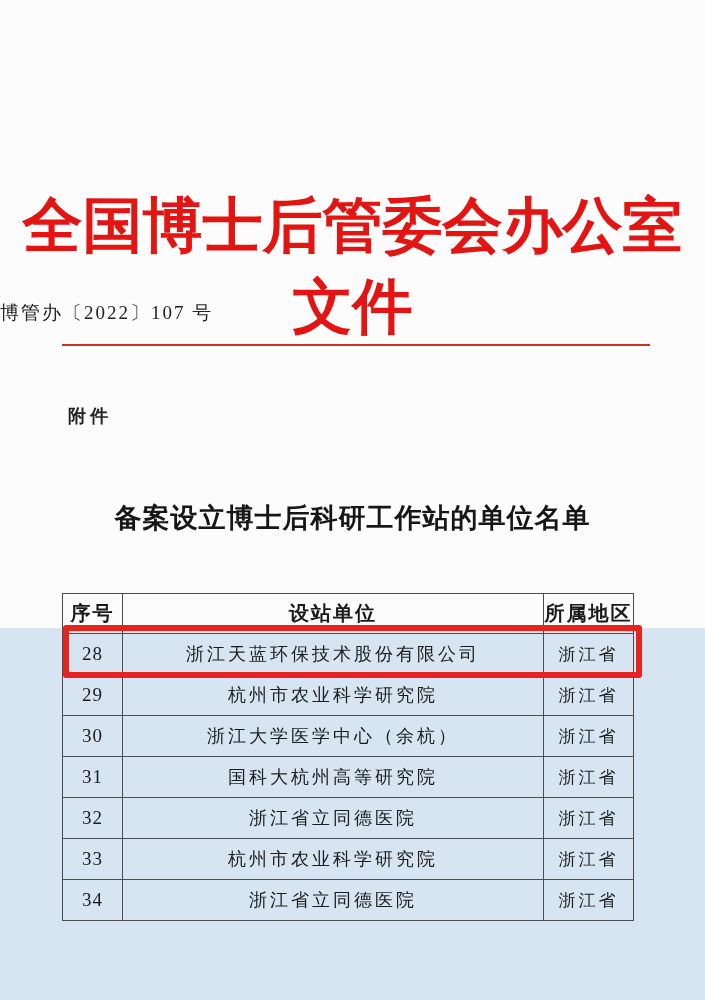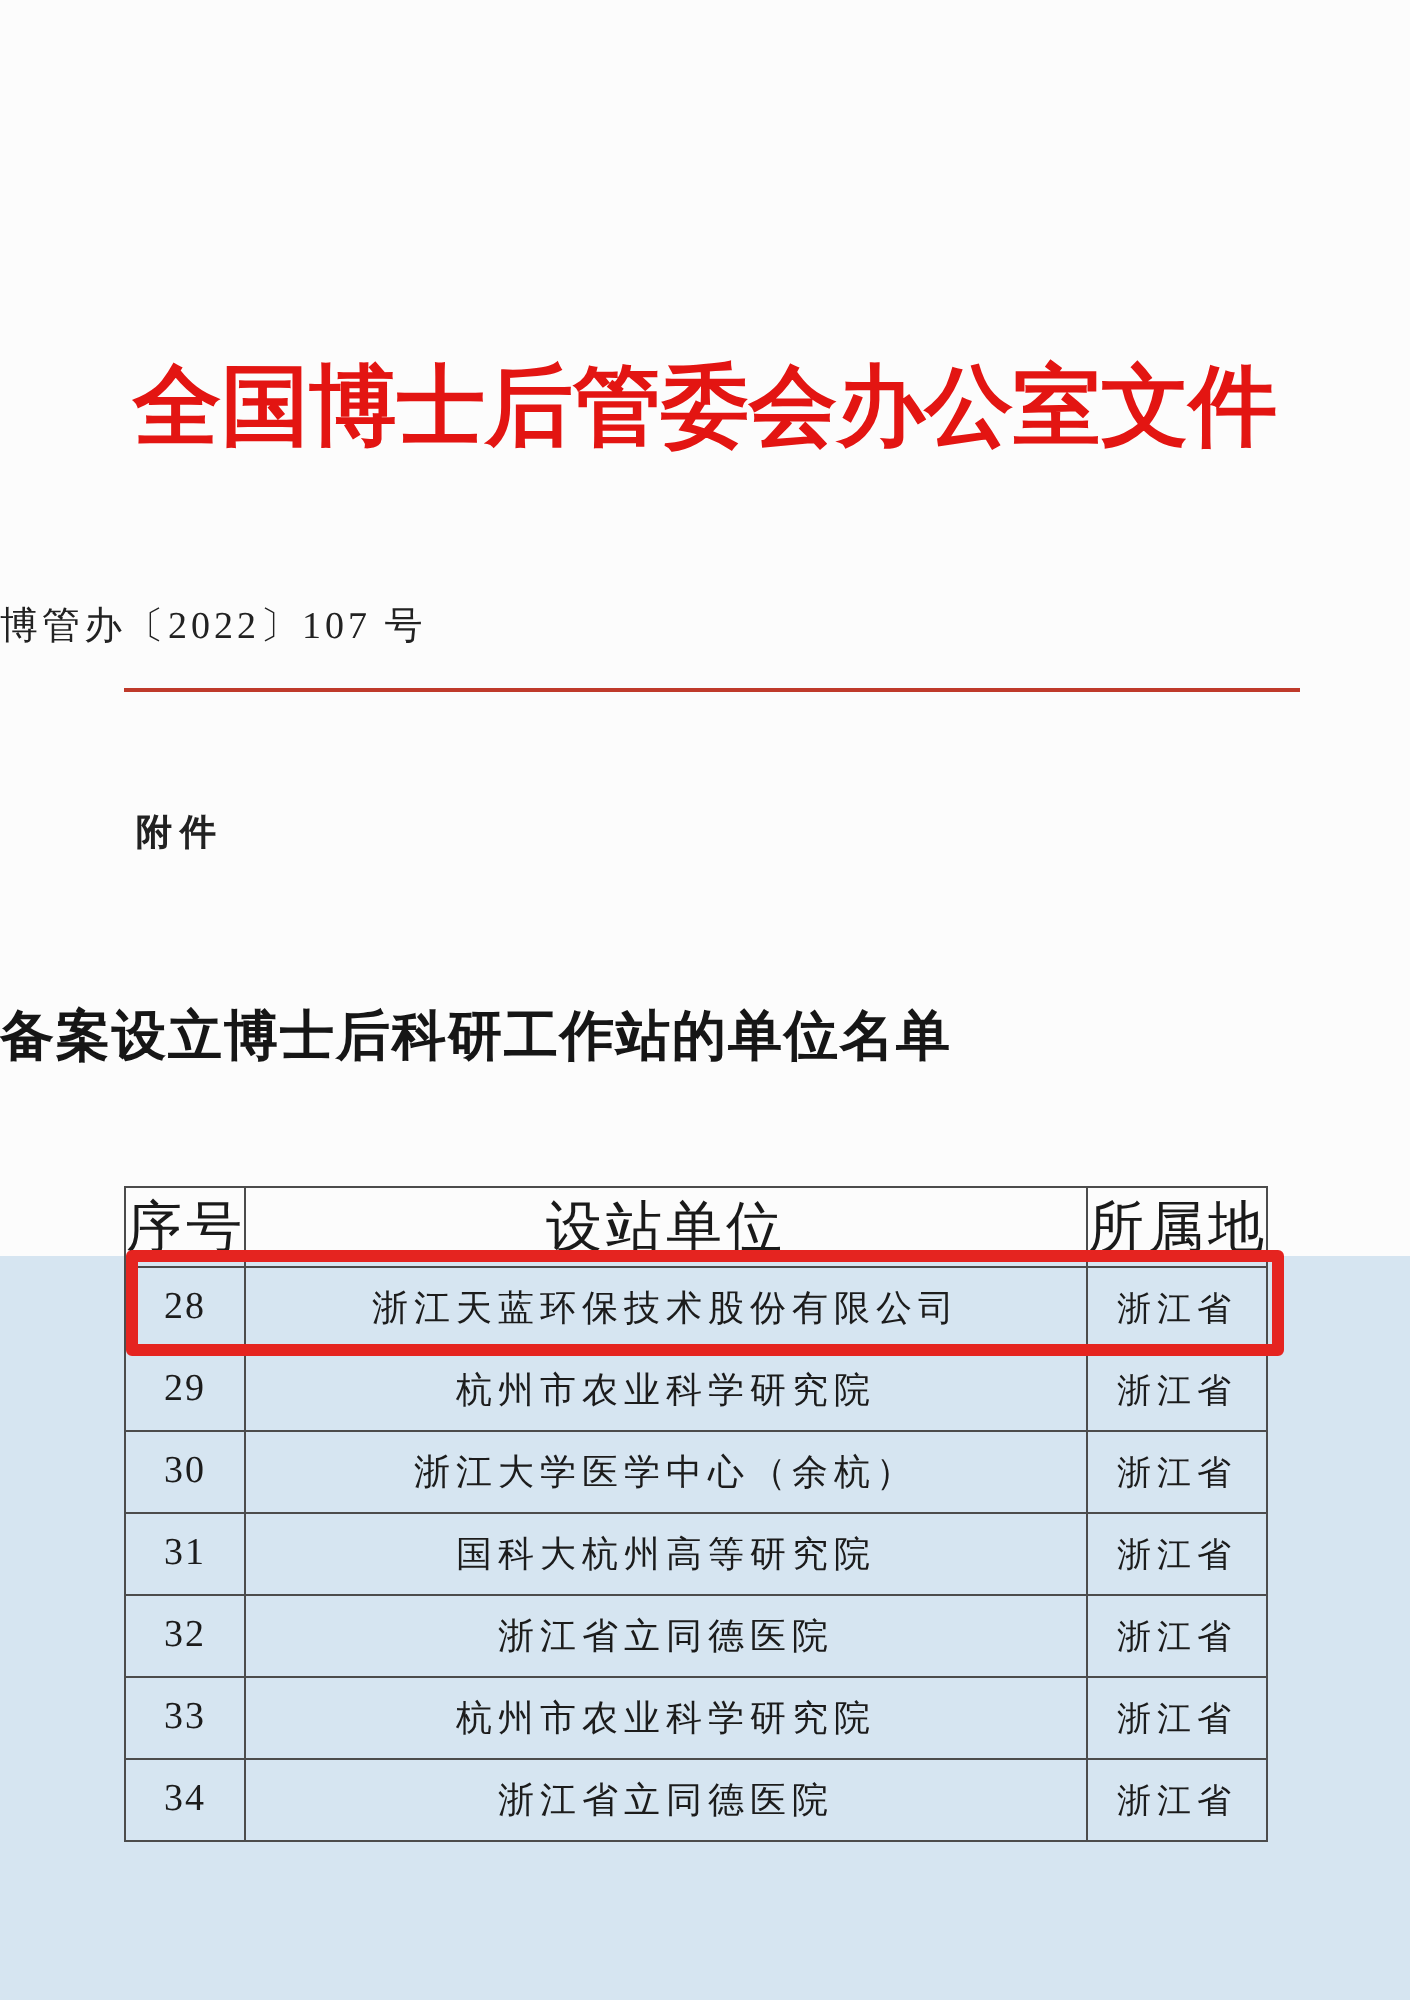--- a/index.html
+++ b/index.html
@@ -11,43 +11,43 @@
     font-family:"Liberation Serif","DejaVu Serif",serif;
     color:#1c1c1c;
   }
   
   .blue-band{
     position:absolute;left:0;top:628px;width:705px;height:372px;
     background:var(--band_blue);
   }
   .doc-title{
     position:absolute;left:0;right:0;top:170px;
-    margin:4px;text-align:center;
-    font-size:44px;font-weight:bold;letter-spacing:0px;
+    margin:16px;text-align:center;
+    font-size:60px;font-weight:bold;letter-spacing:0px;
     color:var(--title_red);
     font-family:"Liberation Serif","DejaVu Serif",serif;
   }
   .doc-number{
     position:absolute;left:0;right:0;top:300px;
     font-size:19px;letter-spacing:2px;
     color:#222;
   }
   .red-rule{
     position:absolute;left:62px;top:344px;width:588px;height:2px;
     background:var(--rule_red);
   }
   .attachment{
     position:absolute;left:68px;top:404px;
     font-size:18px;font-weight:bold;letter-spacing:4px;
     font-family:"Liberation Sans","DejaVu Sans",sans-serif;
     color:#222;
   }
   .list-title{
     position:absolute;left:0;right:0;top:500px;
-    margin:0;text-align:left;
+    margin:0;text-align:center;
     font-size:27px;font-weight:bold;letter-spacing:1px;
     color:#161616;
   }
   table.units{
     position:absolute;left:62px;top:593px;
     width:571px;
     border-collapse:collapse;
     table-layout:fixed;
     background:transparent;
   }
@@ -58,21 +58,21 @@
     border:1px solid #4c4c4c;
     text-align:center;
     vertical-align:middle;
     padding:0;
     overflow:hidden;
     white-space:nowrap;
   }
   table.units thead tr{height:40px;}
   table.units tbody tr{height:41px;}
   table.units th{
-    font-size:28px;font-weight:normal;letter-spacing:2px;color:#1a1a1a;
+    font-size:20px;font-weight:bold;letter-spacing:2px;color:#1a1a1a;
   }
   td.no{font-size:19px;letter-spacing:1px;}
   td.unit{font-size:18px;letter-spacing:3px;}
   td.region{font-size:17px;letter-spacing:3px;}
   .highlight-box{
     position:absolute;left:63px;top:625px;width:579px;height:53px;
     box-sizing:border-box;
     border:6px solid var(--highlight_red);
     border-radius:3px;
     pointer-events:none;

